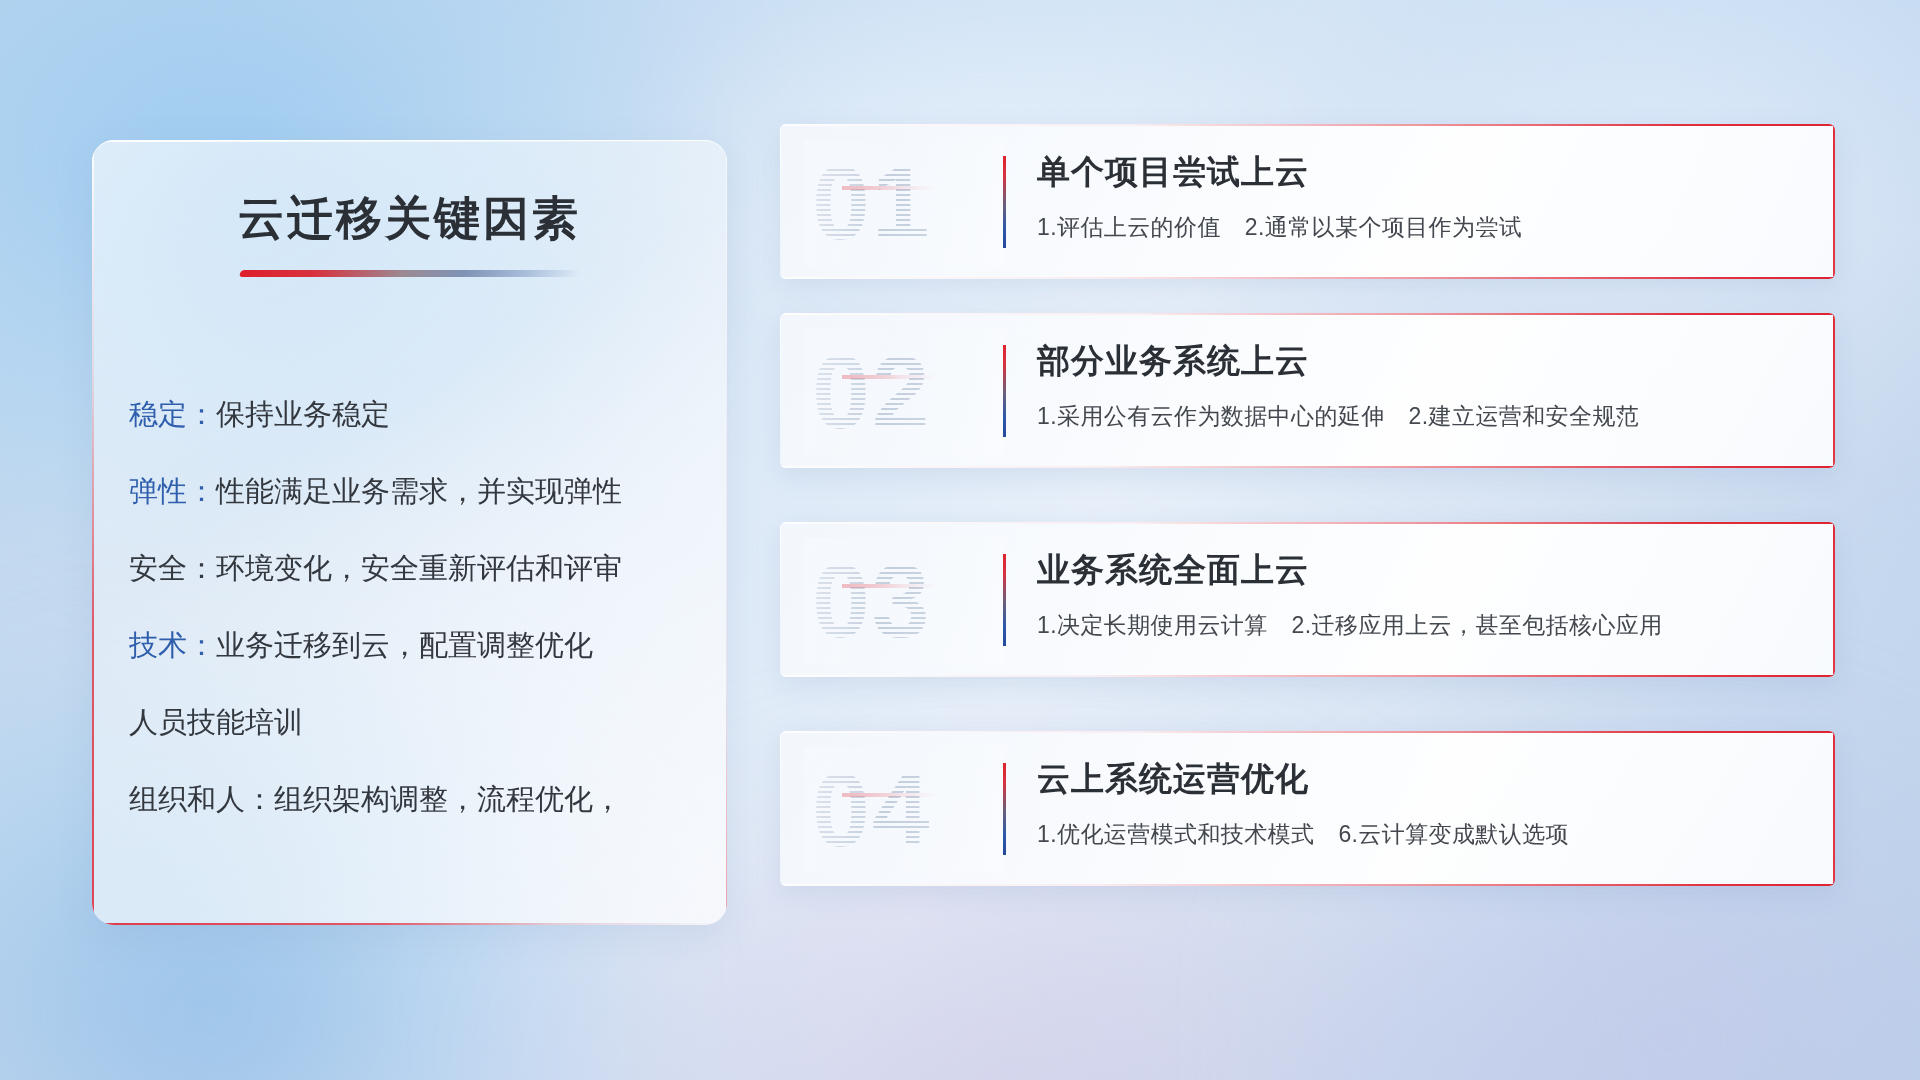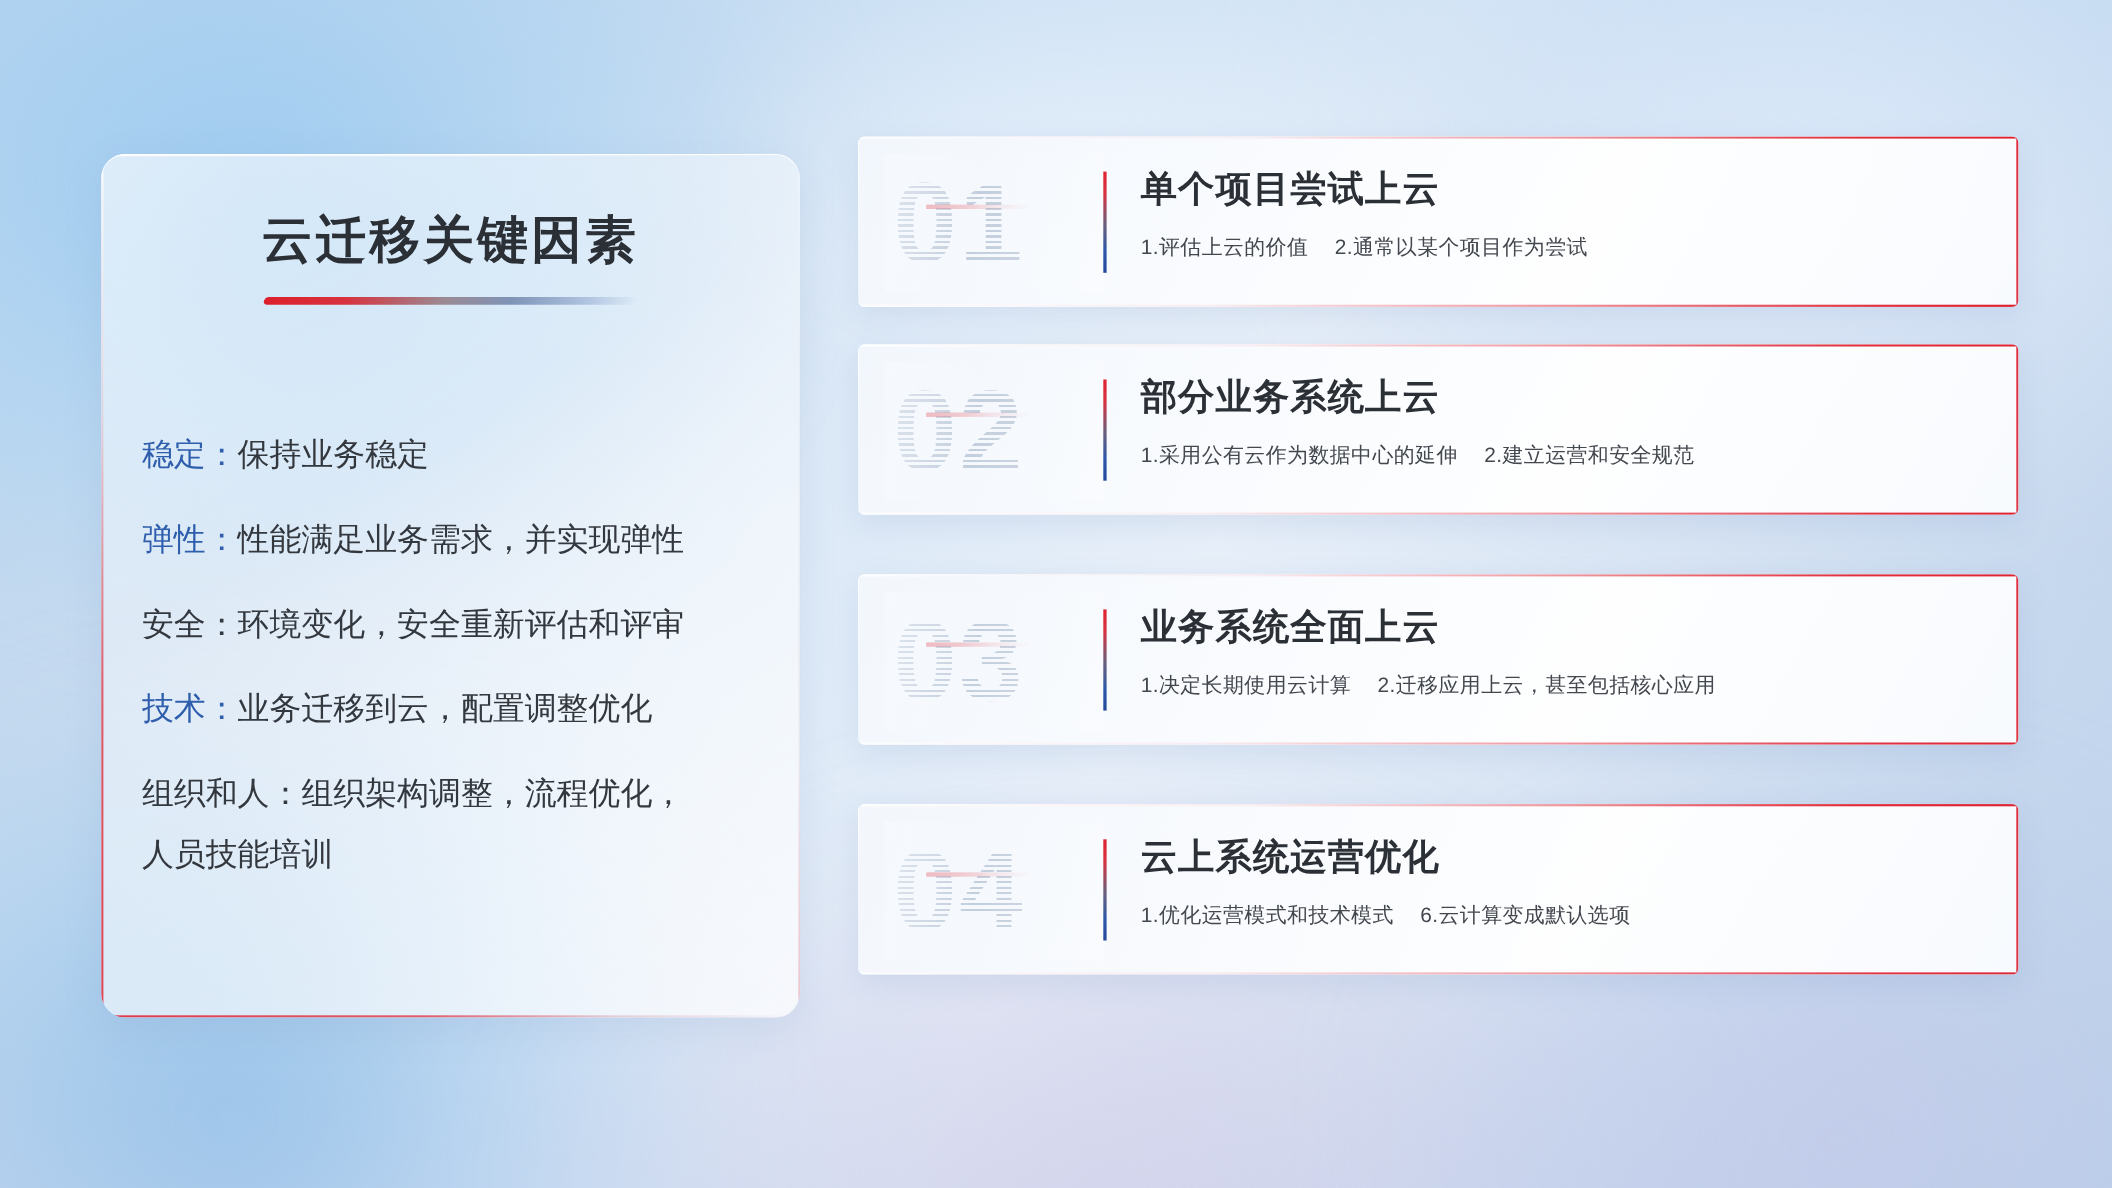--- a/index.html
+++ b/index.html
@@ -158,21 +158,21 @@
     background:linear-gradient(180deg,#e0232f 0%,#d63341 22%,#6b5f7a 52%,#2f58a8 78%,#24499a 100%);
   }
 
   .r-head{
     position:absolute;left:257px;top:26px;
     font-size:33px;font-weight:700;color:#2b2f36;letter-spacing:1px;
     white-space:nowrap;
   }
   .r-sub{
     position:absolute;left:257px;top:88px;
-    font-size:19px;color:#43474e;letter-spacing:.4px;
+    font-size:23px;color:#43474e;letter-spacing:.4px;
     white-space:nowrap;
   }
   .r-sub .gap{display:inline-block;width:24px;}
 </style>
 </head>
 <body>
 
 <div id="bg">
   <div class="base"></div>
   <div class="b1"></div>
@@ -201,26 +201,26 @@
       </div>
       <div class="lc-row">
         <span class="lc-key">弹性：</span><span class="lc-val">性能满足业务需求，并实现弹性</span>
       </div>
       <div class="lc-row">
         <span class="lc-key plain">安全：</span><span class="lc-val">环境变化，安全重新评估和评审</span>
       </div>
       <div class="lc-row">
         <span class="lc-key">技术：</span><span class="lc-val">业务迁移到云，配置调整优化</span>
       </div>
+      <div class="lc-row">
+        <span class="lc-val">人员技能培训</span>
+      </div>
       <div class="lc-row wrapline">
         <span class="lc-key plain">组织和人：</span><span class="lc-val">组织架构调整，流程优化，</span>
       </div>
-      <div class="lc-row">
-        <span class="lc-val">人员技能培训</span>
-      </div>
     </div>
   </div>
 
   <div class="rcard" style="top:124px">
     <div class="r-top"></div>
     <div class="r-bot"></div>
     <div class="r-right"></div>
     <div class="r-left"></div>
     <div class="r-num">01</div>
     <div class="r-num-tint"></div>

